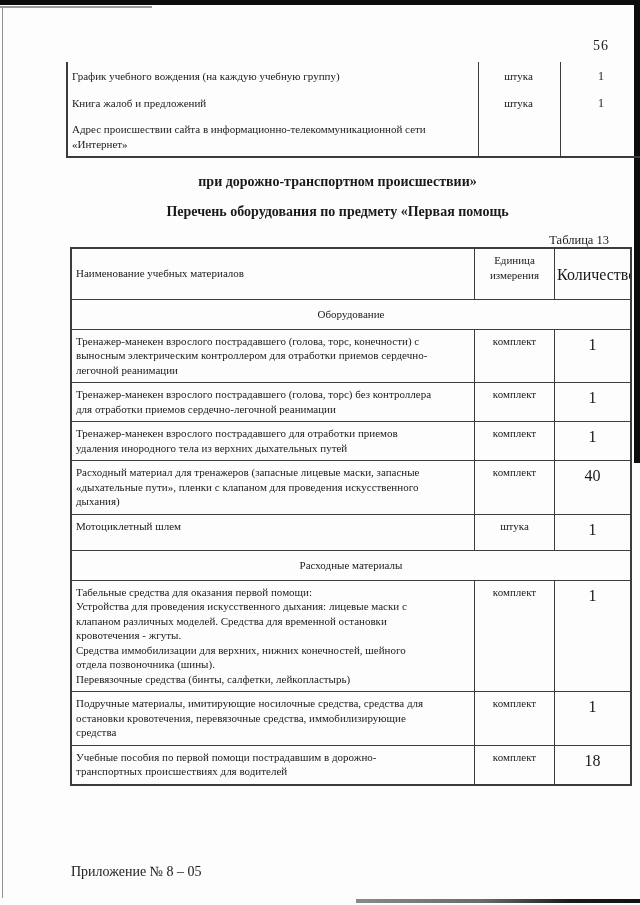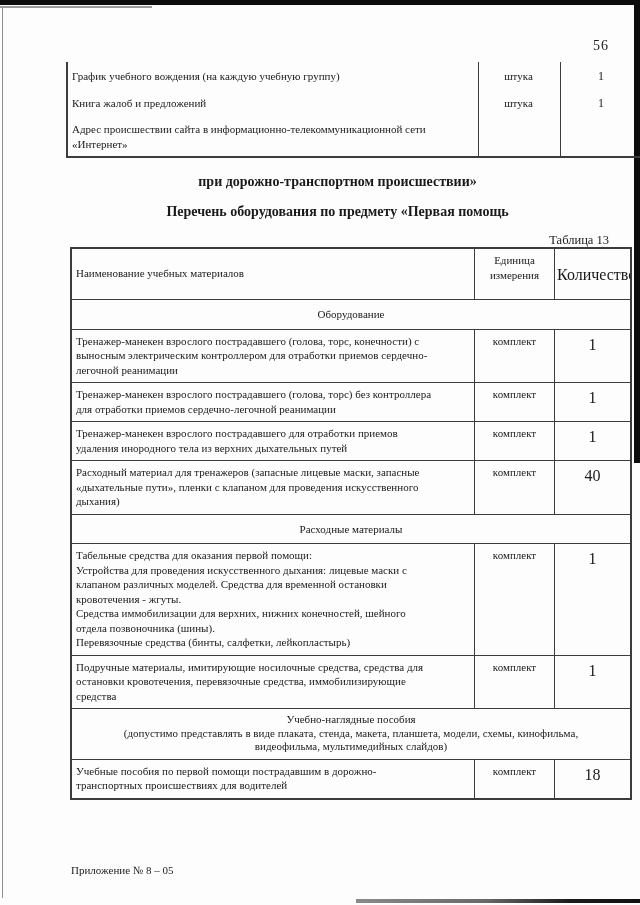--- a/index.html
+++ b/index.html
@@ -46,21 +46,21 @@
   .main-table{position:absolute;left:70px;top:247px;width:538px;
     border:2px solid var(--line);}
   .main-table th,.main-table td{border:1px solid var(--line);}
   .main-table th{text-align:center;vertical-align:middle;padding:4px 3px;}
   .main-table .c-name{width:392px;text-align:left;white-space:pre-line;padding:4px 6px 5px 4px;}
   .main-table .c-unit{width:75px;text-align:center;padding:4px 2px 17px;}
   .main-table .c-qty{width:71px;text-align:center;padding:8px 2px 5px;font-size:16px;}
   .main-table .section-cell{text-align:center;padding:7px 20px;white-space:pre-line;}
   .main-table .section-cell.compact{line-height:13.5px;padding:4px 4px 5px;}
   
-  .footer-note{position:absolute;left:71px;top:864px;font-size:11px;color:#222;}
+  .footer-note{position:absolute;left:71px;top:864px;font-size:14px;color:#222;}
 </style>
 </head>
 <body>
 
 <div class="artifact top-bar"></div>
 <div class="artifact top-bar-underline"></div>
 <div class="artifact left-edge-line"></div>
 <div class="artifact right-edge-bar"></div>
 <div class="artifact bottom-right-bar"></div>
 
@@ -126,20 +126,25 @@
         <td class="c-qty">1</td>
       </tr>
       <tr>
         <td class="c-name">Расходный материал для тренажеров (запасные лицевые маски, запасные
 «дыхательные пути», пленки с клапаном для проведения искусственного
 дыхания)</td>
         <td class="c-unit">комплект</td>
         <td class="c-qty">40</td>
       </tr>
       <tr>
+        <td class="c-name">Мотоциклетный шлем</td>
+        <td class="c-unit">штука</td>
+        <td class="c-qty">1</td>
+      </tr>
+      <tr>
         <td class="section-cell" colspan="3">Расходные материалы</td>
       </tr>
       <tr>
         <td class="c-name">Табельные средства для оказания первой помощи:
 Устройства для проведения искусственного дыхания: лицевые маски с
 клапаном различных моделей. Средства для временной остановки
 кровотечения - жгуты.
 Средства иммобилизации для верхних, нижних конечностей, шейного
 отдела позвоночника (шины).
 Перевязочные средства (бинты, салфетки, лейкопластырь)</td>
@@ -147,25 +152,20 @@
         <td class="c-qty">1</td>
       </tr>
       <tr>
         <td class="c-name">Подручные материалы, имитирующие носилочные средства, средства для
 остановки кровотечения, перевязочные средства, иммобилизирующие
 средства</td>
         <td class="c-unit">комплект</td>
         <td class="c-qty">1</td>
       </tr>
       <tr>
-        <td class="section-cell compact" colspan="3">Учебно-наглядные пособия
-(допустимо представлять в виде плаката, стенда, макета, планшета, модели, схемы, кинофильма,
-видеофильма, мультимедийных слайдов)</td>
-      </tr>
-      <tr>
         <td class="c-name">Учебные пособия по первой помощи пострадавшим в дорожно-
 транспортных происшествиях для водителей</td>
         <td class="c-unit">комплект</td>
         <td class="c-qty">18</td>
       </tr>
     </tbody>
 </table>
 
 <div class="footer-note">Приложение № 8 – 05</div>
 

